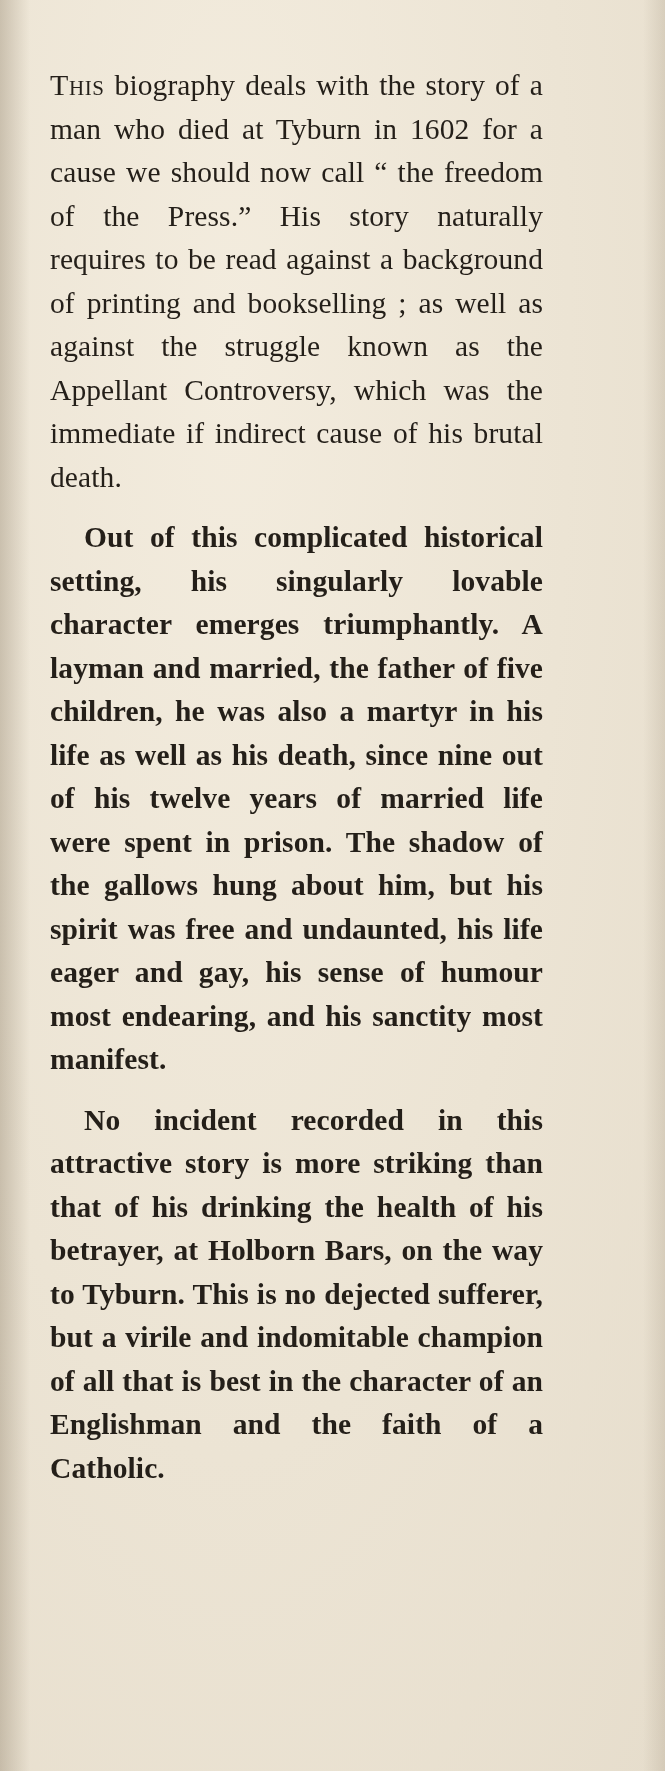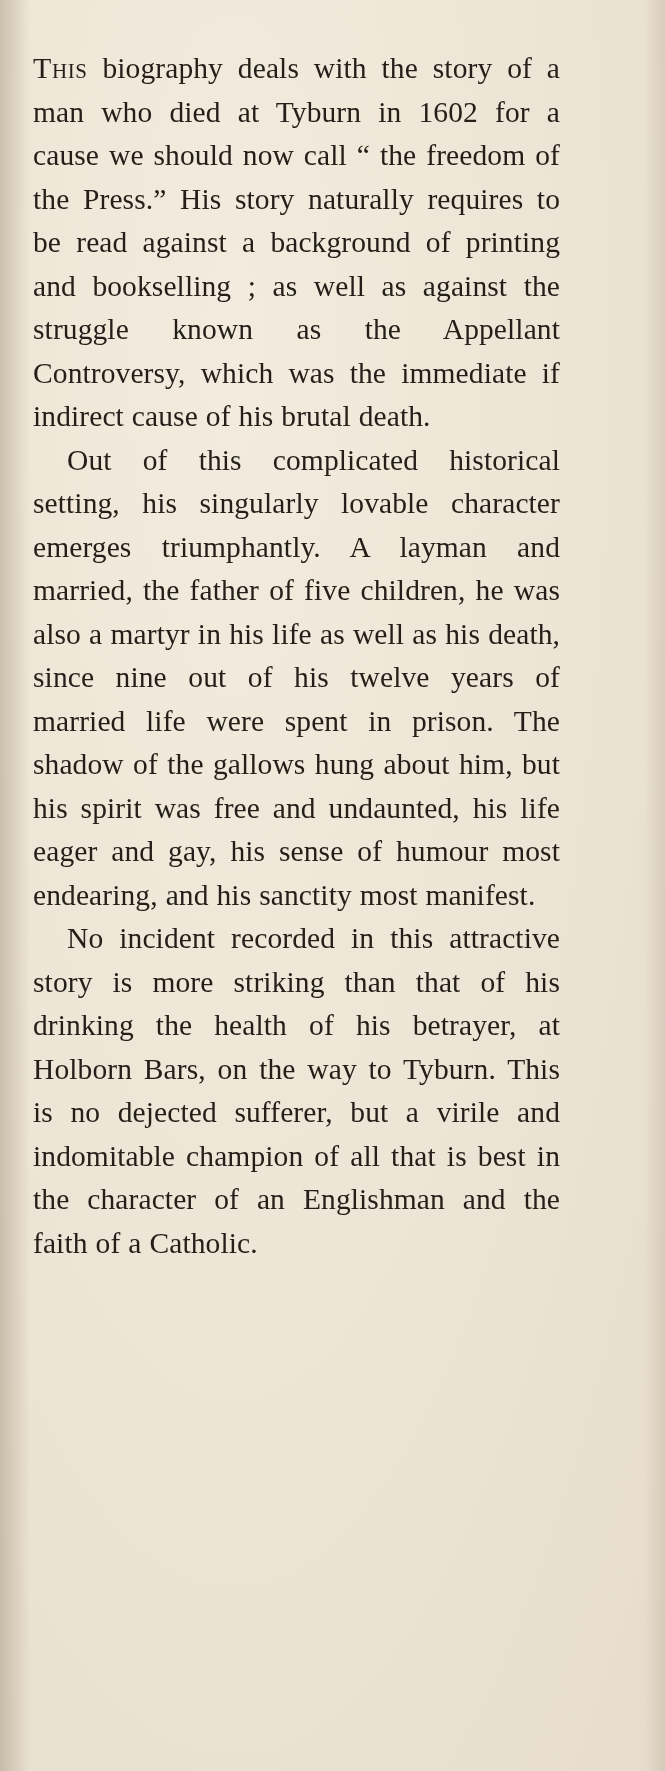--- a/index.html
+++ b/index.html
@@ -37,33 +37,34 @@
     background: linear-gradient(to left, rgba(120,104,80,0.16), rgba(120,104,80,0.0));
     pointer-events: none;
   }
   .text-column {
     position: absolute;
     left: 33px;
     top: 46px;
     width: 527px;
   }
   p.para {
-    margin: 0;
+    margin: 17px;
     font-size: 29.5px;
     line-height: 43.5px;
     color: #241f19;
     text-align: justify;
     text-justify: inter-word;
     letter-spacing: 0.1px;
     word-spacing: 0.5px;
     text-rendering: optimizeLegibility;
   }
   p.para + p.para {
     text-indent: 34px;
     margin-top: 0;
+    font-weight: bold;
   }
   p.para.first {
     text-indent: 0;
   }
   
   .smallcaps {
     font-variant: small-caps;
     letter-spacing: 0.6px;
   }
   .firstword {

